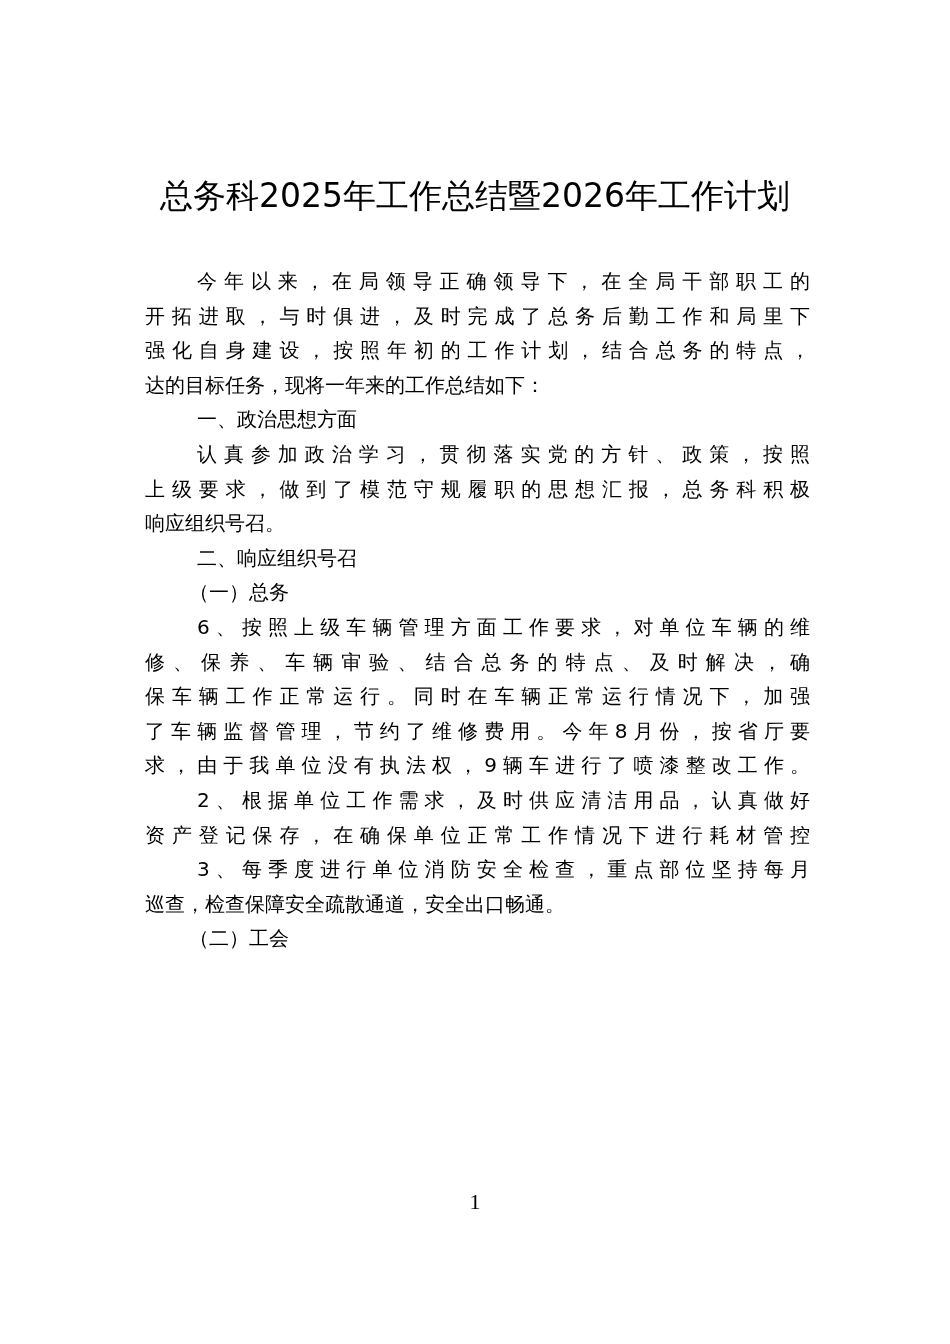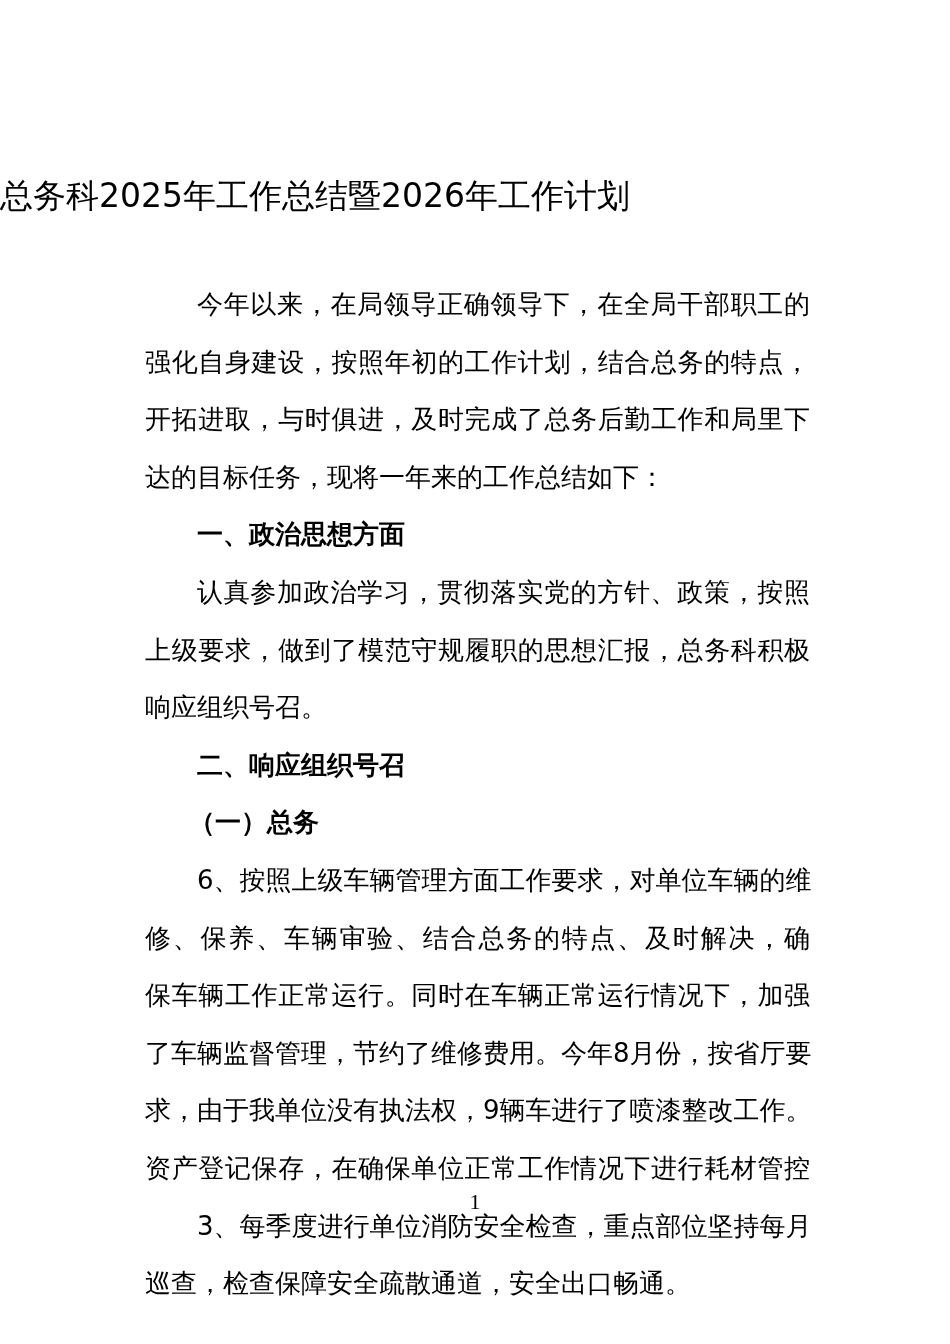--- a/index.html
+++ b/index.html
@@ -19,55 +19,53 @@
       position: absolute;
       left: 0; top: 0;
       width: 950px; height: 1344px;
       background: #ffffff;
     }
     .title {
       position: absolute;
       left: 0;
       top: 172px;
       width: 950px;
-      text-align: left;
+      text-align: center;
       font-size: 33px;
       line-height: 48px;
       letter-spacing: 0px;
       white-space: nowrap;
       font-family: "DejaVu Sans", "Liberation Serif", sans-serif;
     }
     .body {
       position: absolute;
       left: 145px;
       top: 264px;
       width: 665px;
     }
     .line {
       height: 34.6px;
       line-height: 34.6px;
-      font-size: 26px;
+      font-size: 20px;
       white-space: nowrap;
       text-align: justify;
       text-align-last: justify;
       overflow: visible;
-      margin-top: 23px;
     }
     .line.last {
       text-align-last: left;
     }
     .line.indent {
       padding-left: 52px;
     }
     .line.indent-sub {
       padding-left: 44px;
     }
     .line.heading {
       text-align-last: left;
-      font-weight: bold;
     }
     .page-number {
       position: absolute;
       left: 0;
       width: 950px;
       top: 1186px;
       text-align: center;
       font-size: 22px;
       line-height: 32px;
       font-family: "Liberation Serif", "DejaVu Serif", serif;
@@ -77,22 +75,22 @@
 <body>
 
 <div class="page">
 
   <div class="title">总务科2025年工作总结暨2026年工作计划</div>
 
   <div class="body">
 
     <div>
       <div class="line indent">今年以来，在局领导正确领导下，在全局干部职工的</div>
+      <div class="line">开拓进取，与时俱进，及时完成了总务后勤工作和局里下</div>
       <div class="line">强化自身建设，按照年初的工作计划，结合总务的特点，</div>
-      <div class="line">开拓进取，与时俱进，及时完成了总务后勤工作和局里下</div>
       <div class="line last">达的目标任务，现将一年来的工作总结如下：</div>
     </div>
 
     <div class="line indent heading">一、政治思想方面</div>
     <div>
       <div class="line indent">认真参加政治学习，贯彻落实党的方针、政策，按照</div>
       <div class="line">上级要求，做到了模范守规履职的思想汇报，总务科积极</div>
       <div class="line last">响应组织号召。</div>
     </div>
 
@@ -101,25 +99,27 @@
 
     <div>
       <div class="line indent">6、按照上级车辆管理方面工作要求，对单位车辆的维</div>
       <div class="line">修、保养、车辆审验、结合总务的特点、及时解决，确</div>
       <div class="line">保车辆工作正常运行。同时在车辆正常运行情况下，加强</div>
       <div class="line">了车辆监督管理，节约了维修费用。今年8月份，按省厅要</div>
       <div class="line">求，由于我单位没有执法权，9辆车进行了喷漆整改工作。</div>
     </div>
 
     <div>
+      <div class="line indent">2、根据单位工作需求，及时供应清洁用品，认真做好</div>
       <div class="line">资产登记保存，在确保单位正常工作情况下进行耗材管控</div>
     </div>
 
     <div>
       <div class="line indent">3、每季度进行单位消防安全检查，重点部位坚持每月</div>
       <div class="line last">巡查，检查保障安全疏散通道，安全出口畅通。</div>
     </div>
 
 
+    <div class="line indent-sub heading">（二）工会</div>
   </div>
 
   <div class="page-number">1</div>
 </div>
 
 </body></html>

